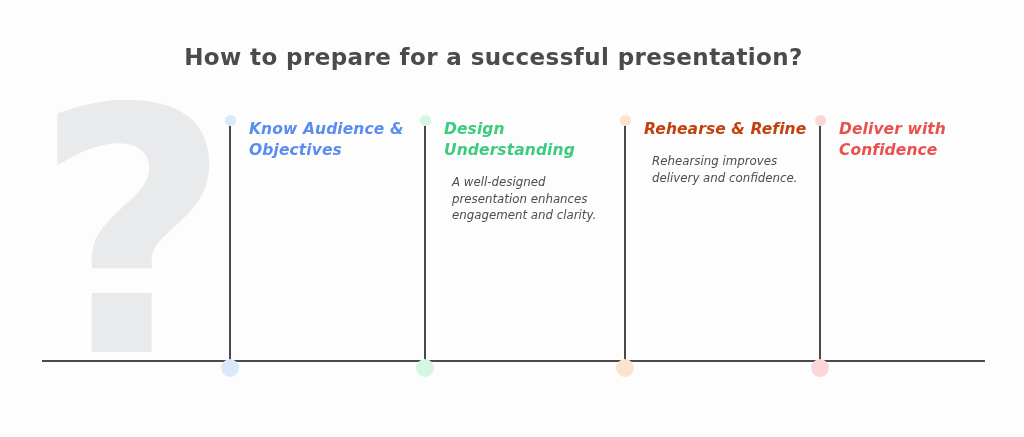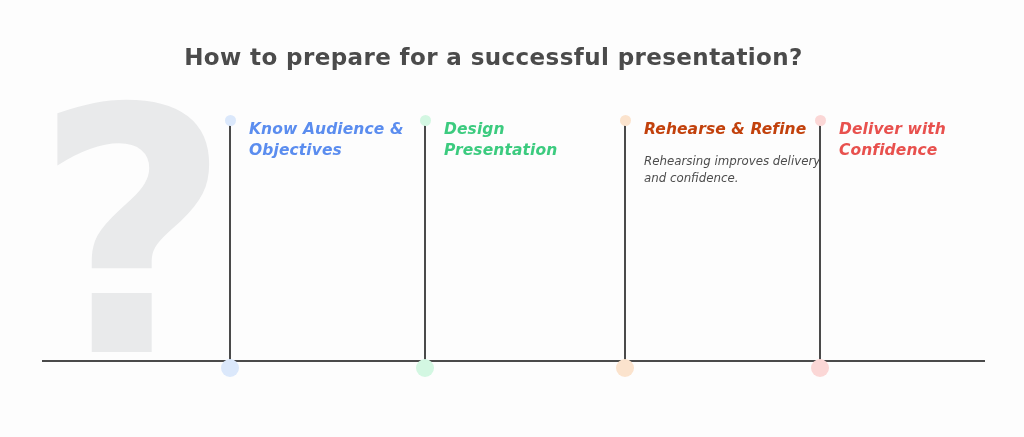--- a/index.html
+++ b/index.html
@@ -107,21 +107,21 @@
     line-height: 21px;
     letter-spacing: 0.1px;
     margin: 0 0 13px 0;
   }
   .m-desc {
     font-family: "DejaVu Sans", sans-serif;
     font-weight: normal;
     font-size: 11.8px;
     line-height: 16.5px;
     color: #4d4d4d;
-    margin: 0;
+    margin: 8px;
   }
 </style>
 </head>
 <body>
 
 <div id="canvas" style="background: rgb(253, 253, 253);">
 
   <div id="watermark" style="color: rgb(233, 234, 235);">?</div>
 
   <div id="title" style="color: rgb(75, 75, 75);">How to prepare for a successful presentation?</div>
@@ -137,21 +137,22 @@
       <div class="m-head" style="color: rgb(91, 141, 239);">Know Audience &amp; Objectives</div>
     </div>
   </div>
 
   <div class="milestone" id="ms1" style="left: 424px;">
     <div class="vline" style="background: rgb(74, 74, 74);">
       <span class="topdot" style="background: rgb(211, 247, 226);"></span>
       <span class="basedot" style="background: rgb(211, 247, 226);"></span>
     </div>
     <div class="m-body">
-      <div class="m-head" style="color: rgb(60, 203, 127);">Design Presentation</div>
+      <div class="m-head" style="color: rgb(60, 203, 127);">Design Understanding</div>
+      <div class="m-desc">A well-designed presentation enhances engagement and clarity.</div>
     </div>
   </div>
 
   <div class="milestone" id="ms2" style="left: 624px;">
     <div class="vline" style="background: rgb(74, 74, 74);">
       <span class="topdot" style="background: rgb(251, 227, 205);"></span>
       <span class="basedot" style="background: rgb(251, 227, 205);"></span>
     </div>
     <div class="m-body">
       <div class="m-head" style="color: #c2410c;">Rehearse &amp; Refine</div>

